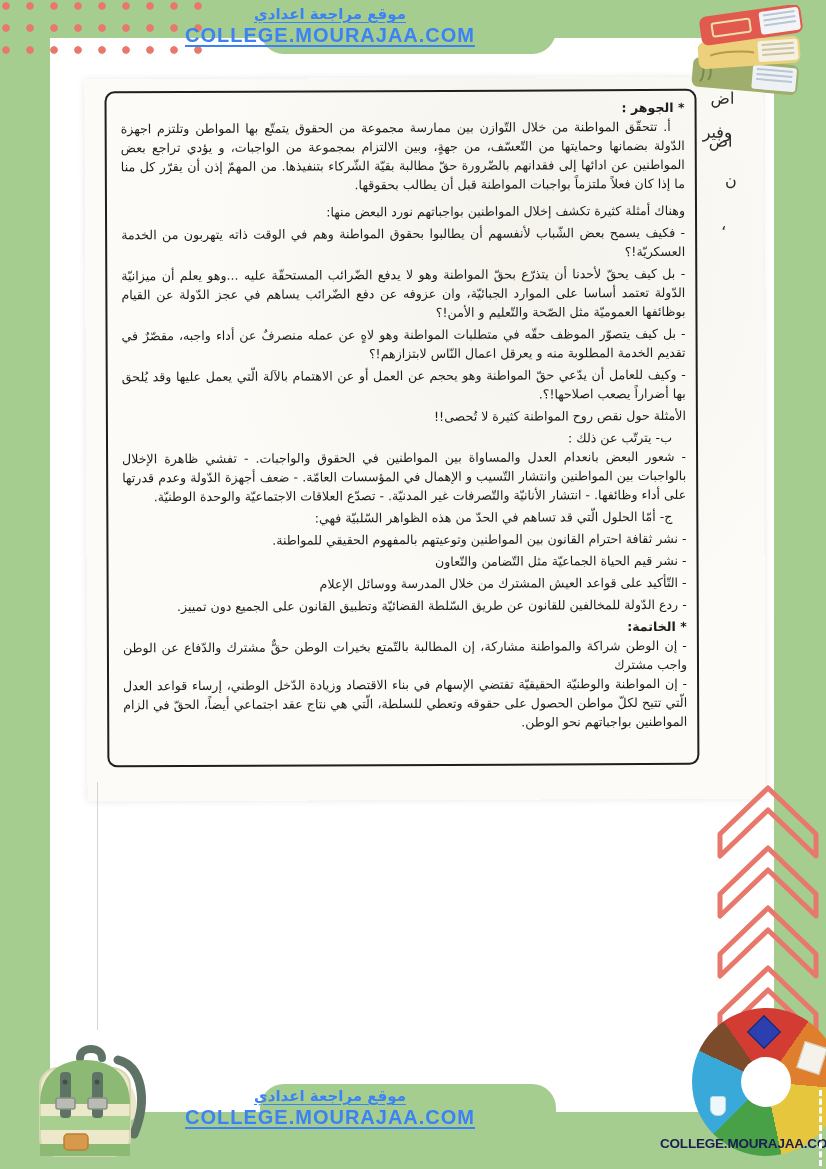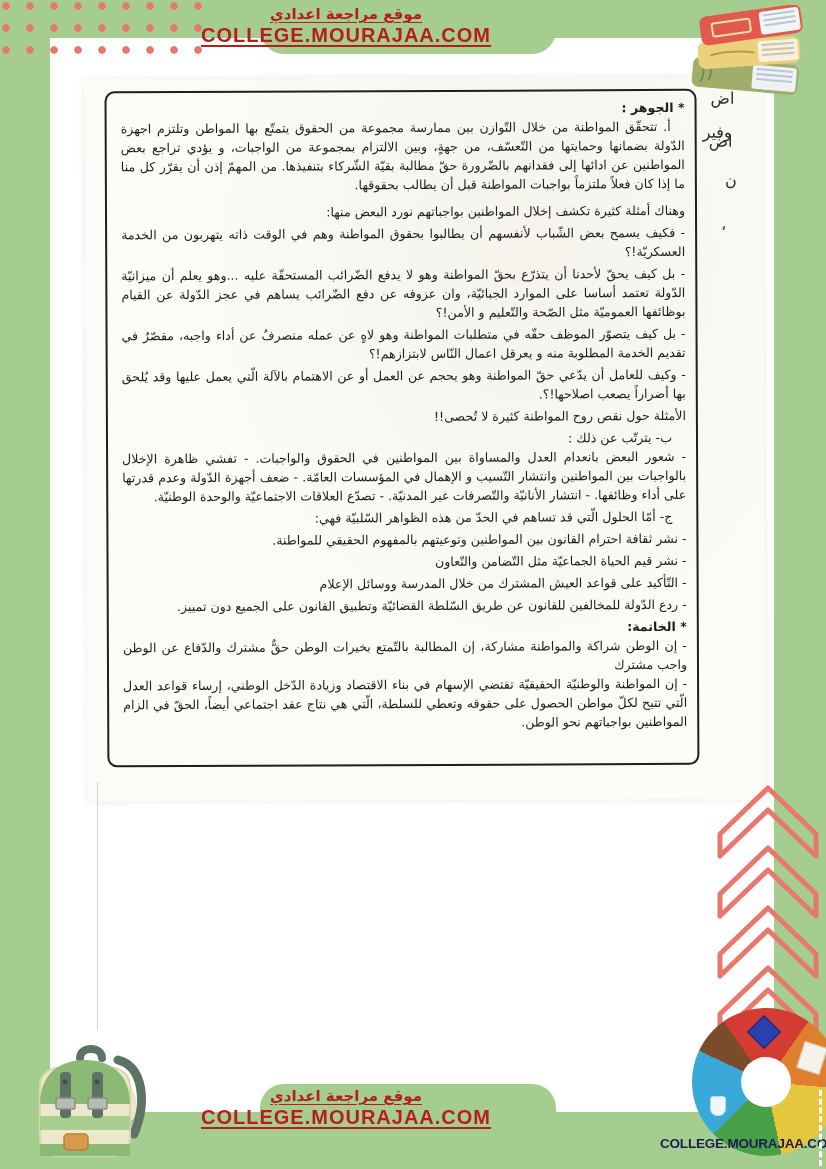--- a/index.html
+++ b/index.html
@@ -19,21 +19,21 @@
   .footer-tab{position:absolute;left:260px;top:1084px;width:296px;height:34px;background:#a6cd90;border-radius:24px 24px 0 0;z-index:2;}
 
   
   .dots{
     position:absolute;left:0;top:0;width:208px;height:58px;z-index:3;
     background-image:radial-gradient(circle at 6px 6px,#e8786b 3.4px,rgba(0,0,0,0) 4.2px);
     background-size:24px 22px;
   }
 
   
-  .banner-text{position:absolute;left:16px;width:660px;text-align:center;z-index:4;color:#b91c1c;}
+  .banner-text{position:absolute;left:0;width:660px;text-align:center;z-index:4;color:#3b82f6;}
   .banner-text .ar{
     font-family:"DejaVu Sans",sans-serif;font-weight:bold;font-size:15px;line-height:18px;
     text-decoration:underline;text-underline-offset:3px;
   }
   .banner-text .domain{
     font-weight:bold;font-size:20px;line-height:24px;letter-spacing:1px;
     text-decoration:underline;text-underline-offset:3px;
   }
   .banner-top{top:5px;}
   .banner-bottom{top:1087px;}

